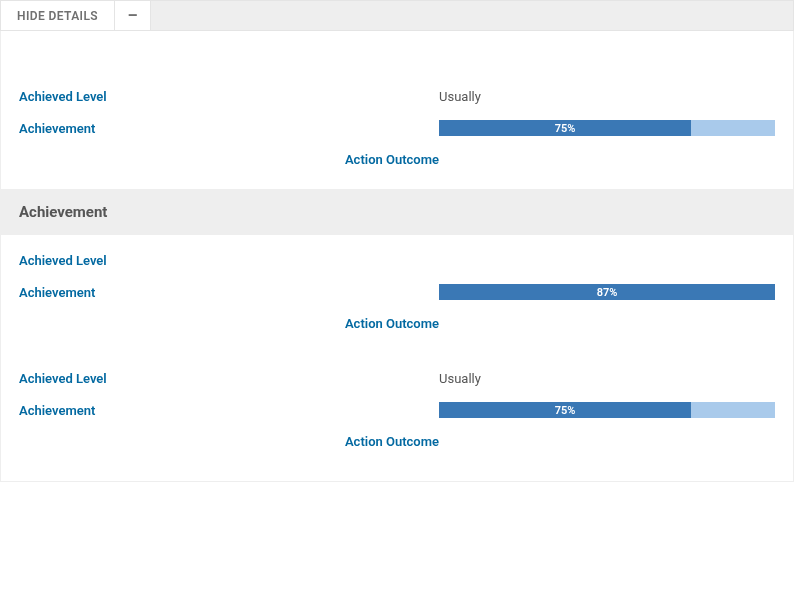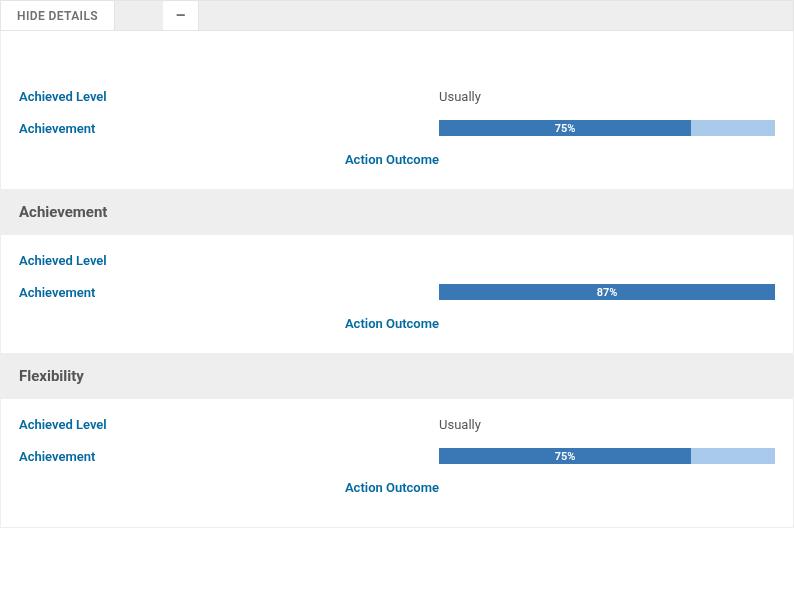--- a/index.html
+++ b/index.html
@@ -9,21 +9,20 @@
       color: #555;
       font-size: 13.5px;
       width: 794px;
     }
     .toolbar {
       display: flex;
       align-items: stretch;
       background: #eeeeee;
       border: 1px solid #e4e4e4;
       height: 31px;
-      gap: 48px;
     }
     .toolbar-btn {
       display: flex;
       align-items: center;
       padding: 0 16px;
       background: #ffffff;
       border-right: 1px solid #e4e4e4;
       font-size: 12px;
       letter-spacing: 0.4px;
       font-weight: 600;
@@ -151,21 +150,20 @@
                 <span>87%</span>
               </div>
             </div>
           </div>
         </div>
         <div class="row">
           <div class="label">Action Outcome</div>
           <div class="value"></div>
         </div>
       </div>
-      <div class="section-header"><span>Flexibility</span></div>
       <div class="section-body">
         <div class="row">
           <div class="label">Achieved Level</div>
           <div class="value">Usually</div>
         </div>
         <div class="row">
           <div class="label">Achievement</div>
           <div class="progress-wrap">
             <div class="progress">
               <div class="progress-fill" style="width: 75%;">

